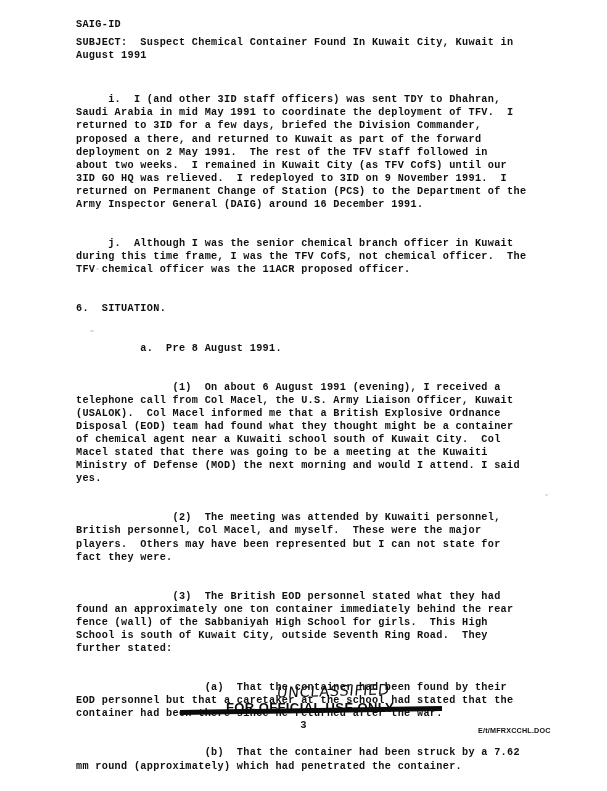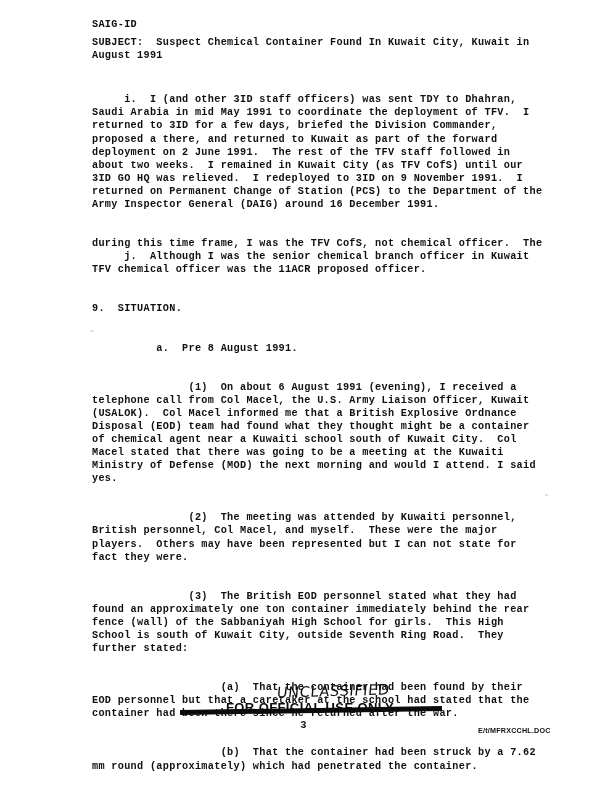--- a/index.html
+++ b/index.html
@@ -13,21 +13,21 @@
   }
   .page {
     position: relative;
     width: 607px;
     height: 791px;
     background: #ffffff;
     overflow: hidden;
   }
   .doc {
     position: absolute;
-    left: 92px;
+    left: 76px;
     top: 0;
     width: 460px;
     height: 791px;
   }
   .line {
     font-size: 10.2px;
     line-height: 13.1px;
     letter-spacing: 0.32px;
     color: #101010;
     white-space: pre;
@@ -132,39 +132,39 @@
       <div class="line">August 1991</div>
     </div>
 
     <div class="spacer-lg"></div>
 
     <div>
       <div class="line">     i.  I (and other 3ID staff officers) was sent TDY to Dhahran,</div>
       <div class="line">Saudi Arabia in mid May 1991 to coordinate the deployment of TFV.  I</div>
       <div class="line">returned to 3ID for a few days, briefed the Division Commander,</div>
       <div class="line">proposed a there, and returned to Kuwait as part of the forward</div>
-      <div class="line">deployment on 2 June 1991.  The rest of the TFV staff followed in</div>
+      <div class="line">deployment on 2 May 1991.  The rest of the TFV staff followed in</div>
       <div class="line">about two weeks.  I remained in Kuwait City (as TFV CofS) until our</div>
       <div class="line">3ID GO HQ was relieved.  I redeployed to 3ID on 9 November 1991.  I</div>
       <div class="line">returned on Permanent Change of Station (PCS) to the Department of the</div>
       <div class="line">Army Inspector General (DAIG) around 16 December 1991.</div>
     </div>
 
     <div class="spacer-md"></div>
 
     <div>
+      <div class="line">     j.  Although I was the senior chemical branch officer in Kuwait</div>
       <div class="line">during this time frame, I was the TFV CofS, not chemical officer.  The</div>
-      <div class="line">     j.  Although I was the senior chemical branch officer in Kuwait</div>
       <div class="line">TFV chemical officer was the 11ACR proposed officer.</div>
     </div>
 
     <div class="spacer-md"></div>
 
     <div>
-      <div class="line">9.  SITUATION.</div>
+      <div class="line">6.  SITUATION.</div>
     </div>
 
     <div class="spacer-md"></div>
 
     <div>
       <div class="line">          a.  Pre 8 August 1991.</div>
     </div>
 
     <div class="spacer-md"></div>
 

